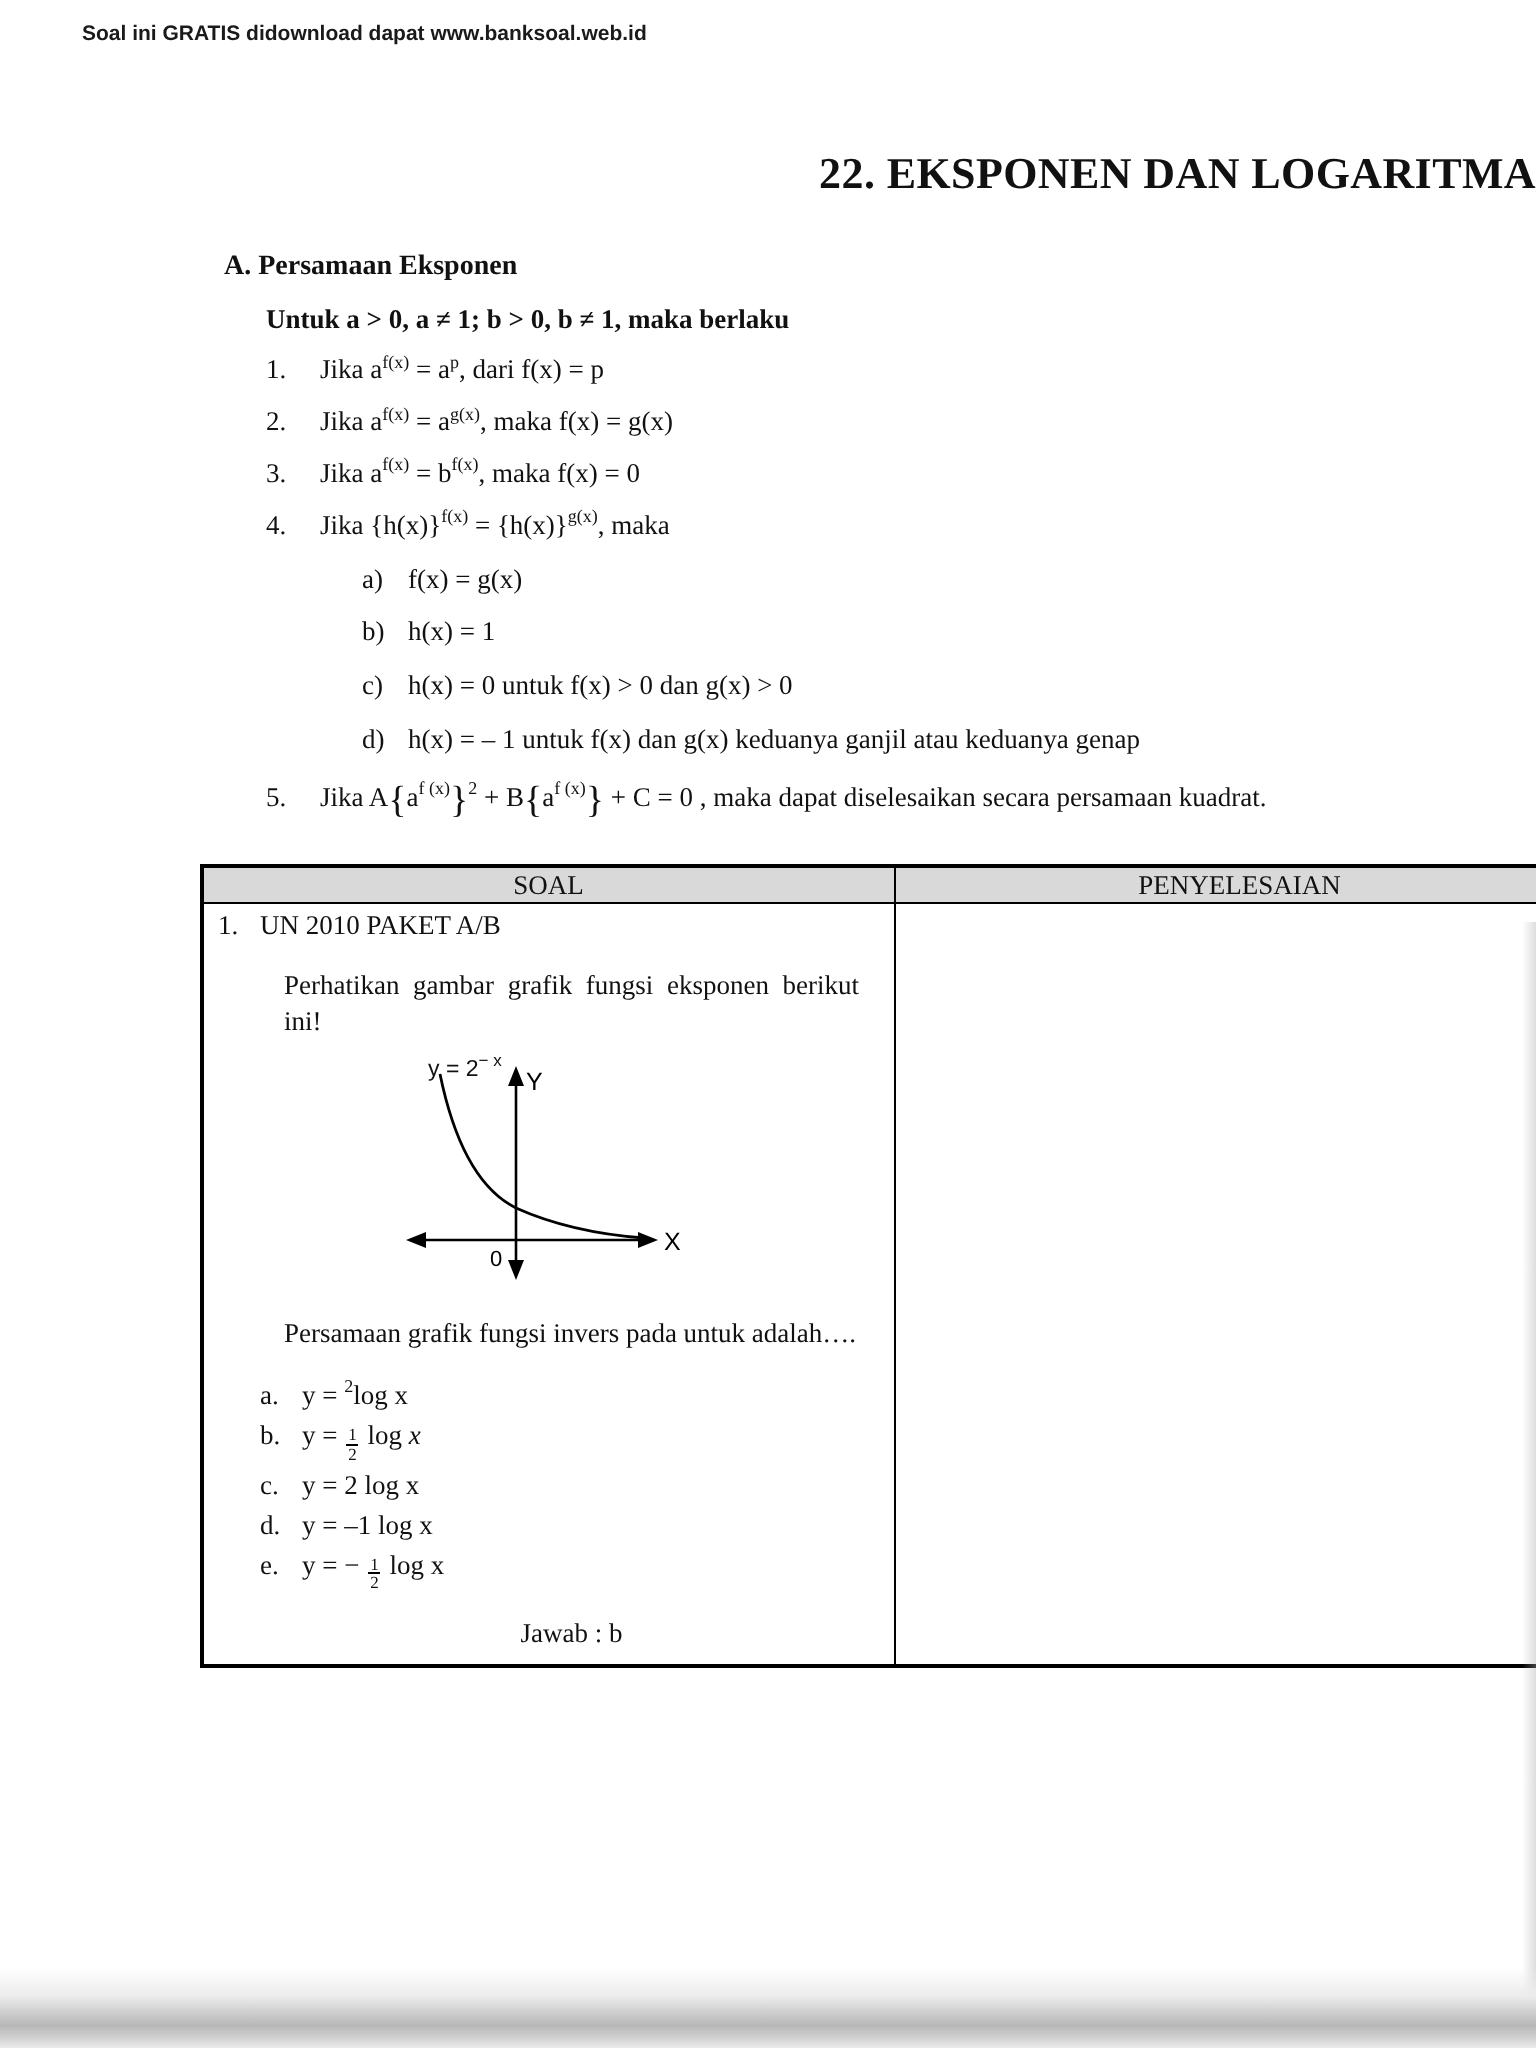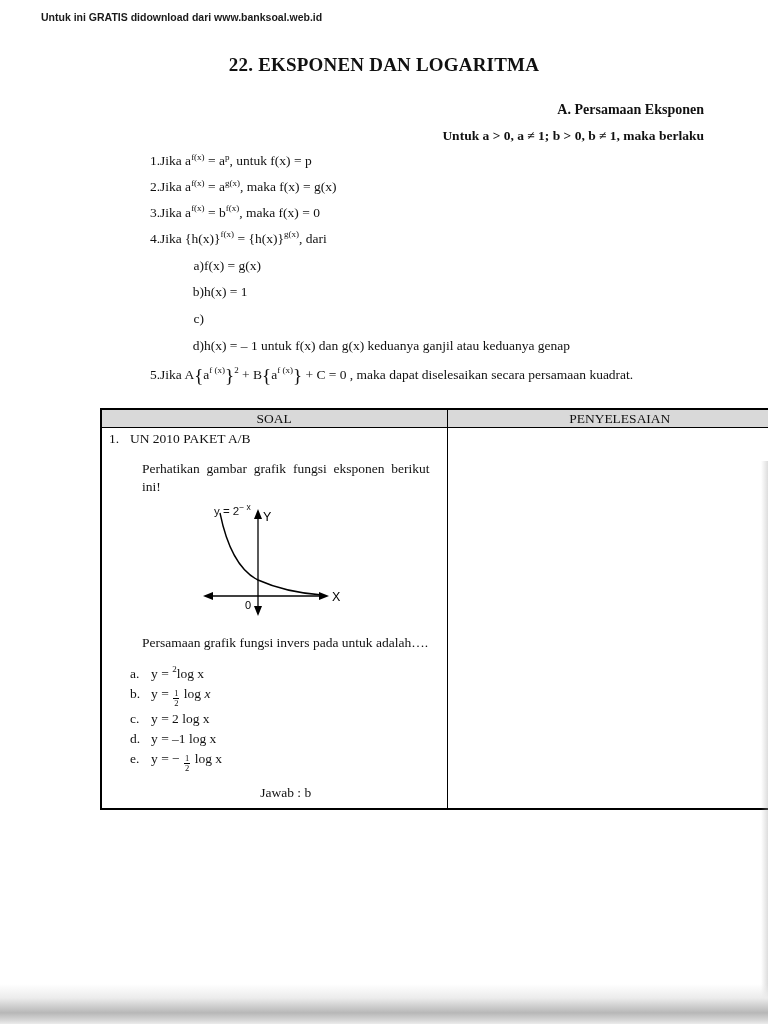--- a/index.html
+++ b/index.html
@@ -16,22 +16,22 @@
   }
   .page::before {
     content: ""; position: absolute; top: 45%; bottom: 0; right: 0; width: 7px;
     background: linear-gradient(to right, rgba(255,255,255,0), rgba(170,170,170,.4));
     pointer-events: none;
   }
   .doc-header {
     position: absolute; top: 11px; left: 41px;
     font-family: "Liberation Sans", sans-serif; font-size: 10.5px; font-weight: bold; color: #1a1a1a;
   }
-  .title { margin: 0; padding-top: 52px; text-align: center; font-size: 19px; font-weight: bold; letter-spacing: .2px; }
-  .section { margin: 24px 64px 0 112px; text-align: right; }
+  .title { margin: 0; padding-top: 72px; text-align: right; font-size: 22px; font-weight: bold; letter-spacing: .2px; }
+  .section { margin: 24px 64px 0 112px; }
   .sec-heading { margin: 0; font-size: 14px; font-weight: bold; }
   .intro { margin: 7px 0 0 21px; font-weight: bold; }
   .rules { margin-left: 21px; }
   .rule { display: flex; align-items: baseline; margin-top: 8px; }
   .rnum { flex: 0 0 27px; }
   sup { font-size: 9px; line-height: 0; margin-top: 44px; }
   .bb { font-size: 19px; line-height: 0; vertical-align: -3px; }
   .subrules { margin-left: 48px; }
   .sub { display: flex; align-items: baseline; margin-top: 9px; }
   .snum { flex: 0 0 23px; }
@@ -59,56 +59,57 @@
   .frac { display: inline-flex; flex-direction: column; align-items: center; font-size: 8.5px; line-height: 1.05; vertical-align: 2px; margin: 0 1px; }
   .frac .fn { border-bottom: 1px solid #000; padding: 0 1px; }
   .it { font-style: italic; }
   .answer { margin: 12px 0 0 0; text-align: center; }
 </style>
 </head>
 <body>
 
 <div class="page">
 
-  <div class="doc-header">Untuk ini GRATIS didownload dari www.banksoal.web.id</div>
+  <div class="doc-header">Soal ini GRATIS didownload dapat www.banksoal.web.id</div>
 
   <h1 class="title">22. EKSPONEN DAN LOGARITMA</h1>
 
   <div class="section">
     <h2 class="sec-heading">A. Persamaan Eksponen</h2>
     <p class="intro">Untuk a &gt; 0, a ≠ 1;  b &gt; 0, b ≠ 1, maka berlaku</p>
 
     <div class="rules">
       <div class="rule">
         <span class="rnum">1.</span>
-        <span class="rbody"><span>Jika a</span><sup>f(x)</sup><span> = a</span><sup>p</sup><span>, untuk f(x) = p</span></span>
+        <span class="rbody"><span>Jika a</span><sup>f(x)</sup><span> = a</span><sup>p</sup><span>, dari f(x) = p</span></span>
       </div>
       <div class="rule">
         <span class="rnum">2.</span>
         <span class="rbody"><span>Jika a</span><sup>f(x)</sup><span> = a</span><sup>g(x)</sup><span>, maka f(x) = g(x)</span></span>
       </div>
       <div class="rule">
         <span class="rnum">3.</span>
         <span class="rbody"><span>Jika a</span><sup>f(x)</sup><span> = b</span><sup>f(x)</sup><span>, maka f(x) = 0</span></span>
       </div>
       <div class="rule">
         <span class="rnum">4.</span>
-        <span class="rbody"><span>Jika {h(x)}</span><sup>f(x)</sup><span> = {h(x)}</span><sup>g(x)</sup><span>, dari</span></span>
+        <span class="rbody"><span>Jika {h(x)}</span><sup>f(x)</sup><span> = {h(x)}</span><sup>g(x)</sup><span>, maka</span></span>
       </div>
       <div class="subrules">
         <div class="sub">
           <span class="snum">a)</span>
           <span>f(x) = g(x)</span>
         </div>
         <div class="sub">
           <span class="snum">b)</span>
           <span>h(x) = 1</span>
         </div>
         <div class="sub">
           <span class="snum">c)</span>
+          <span>h(x) = 0 untuk f(x) &gt; 0 dan g(x) &gt; 0</span>
         </div>
         <div class="sub">
           <span class="snum">d)</span>
           <span>h(x) = – 1  untuk f(x) dan g(x) keduanya ganjil atau keduanya genap</span>
         </div>
       </div>
       <div class="rule rule-5">
         <span class="rnum">5.</span>
         <span class="rbody"><span>Jika  A</span><span class="bb">{</span><span>a</span><sup>f (x)</sup><span class="bb">}</span><sup>2</sup><span> + B</span><span class="bb">{</span><span>a</span><sup>f (x)</sup><span class="bb">}</span><span> + C = 0 , maka dapat diselesaikan secara persamaan kuadrat.</span></span>
       </div>

